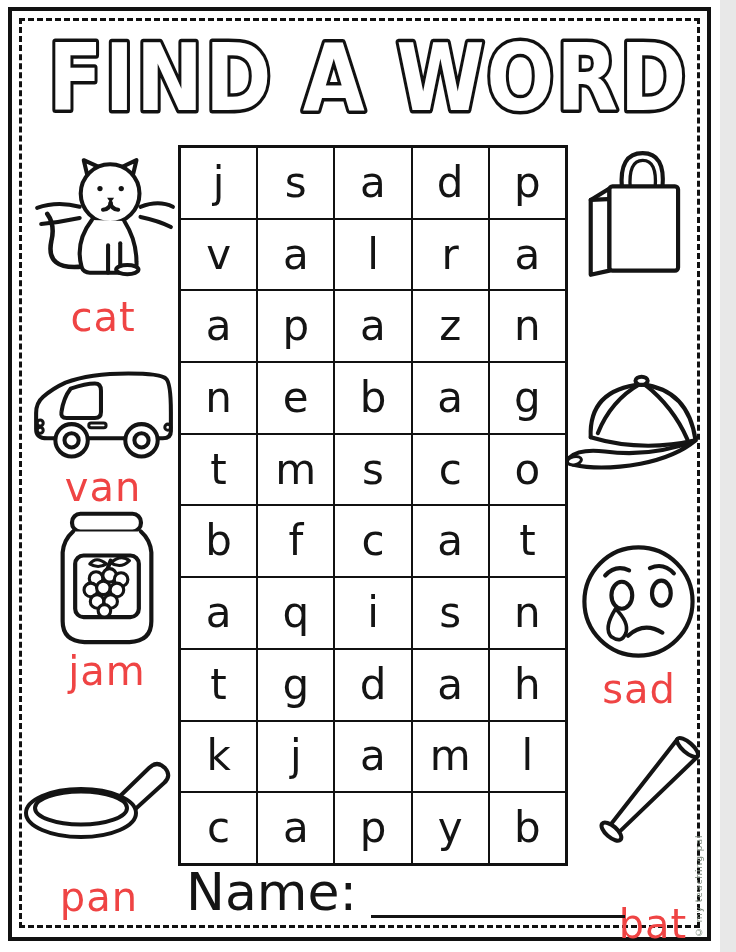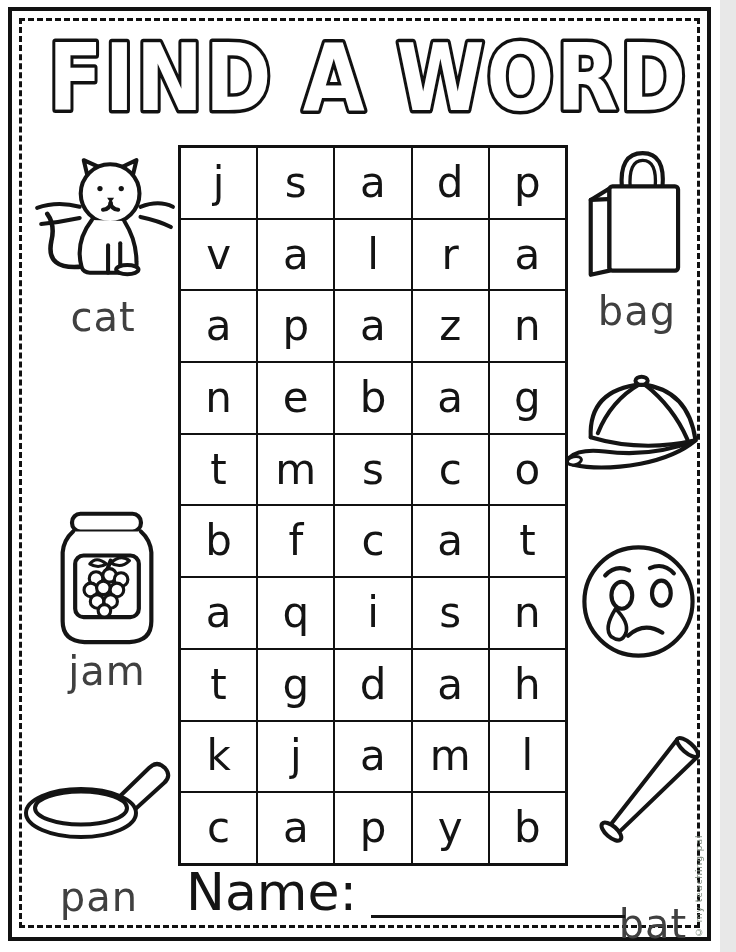--- a/index.html
+++ b/index.html
@@ -30,21 +30,21 @@
   .cell{
     background:#fff;border:1.5px solid #111;
     display:flex;align-items:center;justify-content:center;
     font-size:42px;line-height:1;color:#141414;
   }
   .word-item{
     position:absolute;width:170px;display:flex;flex-direction:column;
     align-items:center;
   }
   .word-item svg{display:block;}
-  .word-label{font-size:40px;line-height:1.05;color:#404040;letter-spacing:1px;}
+  .word-label{font-size:40px;line-height:1.05;color:#ef4444;letter-spacing:1px;}
   .icon-stroke{stroke:#141414;stroke-linecap:round;stroke-linejoin:round;fill:none;}
   .name-row{
     position:absolute;left:186px;top:866px;display:flex;align-items:flex-end;
   }
   .name-label{font-size:52px;line-height:1;}
   .name-line{
     width:254px;height:34px;margin-left:14px;border-bottom:3px solid #141414;
   }
   .watermark{
     position:absolute;left:694px;top:833px;height:104px;
@@ -134,20 +134,37 @@
         <path d="M55,113 Q18,117 24,88 Q28,72 20,61" stroke-width="4.5"></path>
         <path d="M64,67 Q47,89 54,114 Q56,119 62,119 L102,119 Q109,119 108,108 Q108,87 96,68" fill="#fff"></path>
         <path d="M80,92 L80,119"></path>
           <path d="M92,90 L92,119"></path>
         <ellipse cx="99" cy="116" rx="11" ry="4.5" fill="#fff"></ellipse>
       </g>
     </svg>
     <div class="word-label">cat</div>
   </div>
 
+  <div class="word-item" style="left:18px;top:366px;">
+    <svg width="152" height="100" viewBox="0 0 150 98">
+      <g class="icon-stroke" stroke-width="4">
+        <path d="M38,16 Q62,7 100,7 Q132,7 137,12 Q142,16 142,45 L142,64 Q142,71 134,71 L20,71 Q9,71 9,62 L9,46 Q9,36 16,30 Q25,22 38,16 Z" fill="#fff"></path>
+        <path d="M43,22 Q58,17 67,17 Q73,17 73,24 L73,45 Q73,51 67,51 L39,51 Q33,51 34,45 Q36,31 43,22 Z" fill="#fff"></path>
+        <rect x="61" y="56" width="17" height="4.5" rx="2.2" fill="#fff" stroke-width="3"></rect>
+        <circle cx="44" cy="73" r="16" fill="#fff"></circle>
+          <circle cx="44" cy="73" r="7" fill="#fff"></circle>
+        <circle cx="113" cy="73" r="16" fill="#fff"></circle>
+          <circle cx="113" cy="73" r="7" fill="#fff"></circle>
+        <circle cx="13" cy="56" r="3" stroke-width="3"></circle>
+          <circle cx="13" cy="63" r="3" stroke-width="3"></circle>
+        <circle cx="139" cy="60" r="3" stroke-width="3"></circle>
+      </g>
+    </svg>
+    <div class="word-label">van</div>
+  </div>
 
   <div class="word-item" style="left:22px;top:508px;align-items:center;">
     <svg width="120" height="142" viewBox="0 0 115 135">
       <g class="icon-stroke" stroke-width="4">
         <rect x="24" y="5" width="66" height="17" rx="8" fill="#fff"></rect>
         <path d="M25,22 Q16,30 15,42 L15,108 Q15,127 36,128 L79,128 Q100,127 100,108 L100,42 Q99,30 90,22" fill="#fff"></path>
         <rect x="27" y="45" width="61" height="59" rx="8" fill="#fff"></rect>
         <path d="M56,63 L61,50"></path>
         <path d="M61,52 Q71,43 79,50 Q71,58 61,52 Z" fill="#fff" stroke-width="3"></path>
         <path d="M57,53 Q47,45 41,53 Q49,58 57,53 Z" fill="#fff" stroke-width="3"></path>
@@ -181,21 +198,20 @@
   <div class="word-item" style="left:552px;top:140px;">
     <svg width="130" height="150" viewBox="0 0 125 135">
       <g class="icon-stroke" stroke-width="4">
         <path d="M48,42 Q45,8 68,8 Q90,8 87,41"></path>
         <path d="M56,42 Q54,15 68,15 Q82,15 80,41" stroke-width="3.2"></path>
         <path d="M36,42 L18,53 L18,125 L36,121 Z" fill="#fff"></path>
         <path d="M18,53 L84,50"></path>
         <rect x="36" y="40" width="66" height="81" rx="3" fill="#fff"></rect>
       </g>
     </svg>
-    <div class="word-label">bag</div>
   </div>
 
   <div class="word-item" style="left:552px;top:364px;">
     <svg width="158" height="114" viewBox="0 0 155 112">
       <g class="icon-stroke" stroke-width="4">
         <path d="M32,72 Q30,25 82,20 Q128,25 135,75" fill="#fff"></path>
         <path d="M80,20 Q52,36 39,68"></path>
         <path d="M85,20 Q113,42 127,74"></path>
         <ellipse cx="82" cy="16.5" rx="6" ry="4" fill="#fff"></ellipse>
         <path d="M135,75 Q92,92 46,86 Q21,83 11,92 Q8,97 15,99 Q42,105 81,98 Q116,91 135,75 Z" fill="#fff"></path>
@@ -210,20 +226,21 @@
       <g class="icon-stroke" stroke-width="4">
         <circle cx="62" cy="62" r="52" fill="#fff"></circle>
         <path d="M30,37 Q40,26 53,32"></path>
         <path d="M73,30 Q86,24 96,35"></path>
         <ellipse cx="46" cy="56" rx="10" ry="13" fill="#fff"></ellipse>
         <ellipse cx="84" cy="54" rx="9" ry="12" fill="#fff"></ellipse>
         <path d="M40,69 Q28,88 36,96 Q46,103 50,92 Q53,82 40,69 Z" fill="#fff" stroke-width="3.5"></path>
         <path d="M52,95 Q67,81 85,92"></path>
       </g>
     </svg>
+    <div class="word-label">sad</div>
   </div>
 
   <div class="word-item" style="left:568px;top:720px;gap:47px;">
     <svg width="142" height="136" viewBox="0 0 140 134">
       <g class="icon-stroke" stroke-width="4">
         <path d="M26,106 L94,19 L114,36 L34,113 Z" fill="#fff"></path>
         <ellipse cx="104" cy="27" rx="13" ry="5" fill="#fff" transform="rotate(41 104 27)"></ellipse>
         <ellipse cx="29" cy="110" rx="12" ry="5.5" fill="#fff" transform="rotate(41 29 110)"></ellipse>
       </g>
     </svg>

